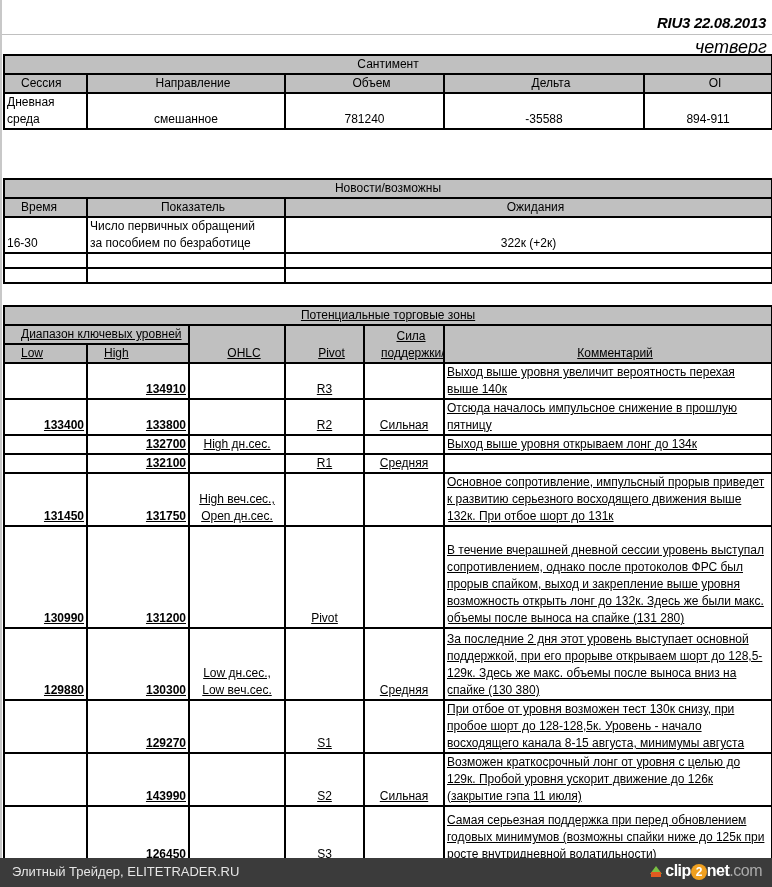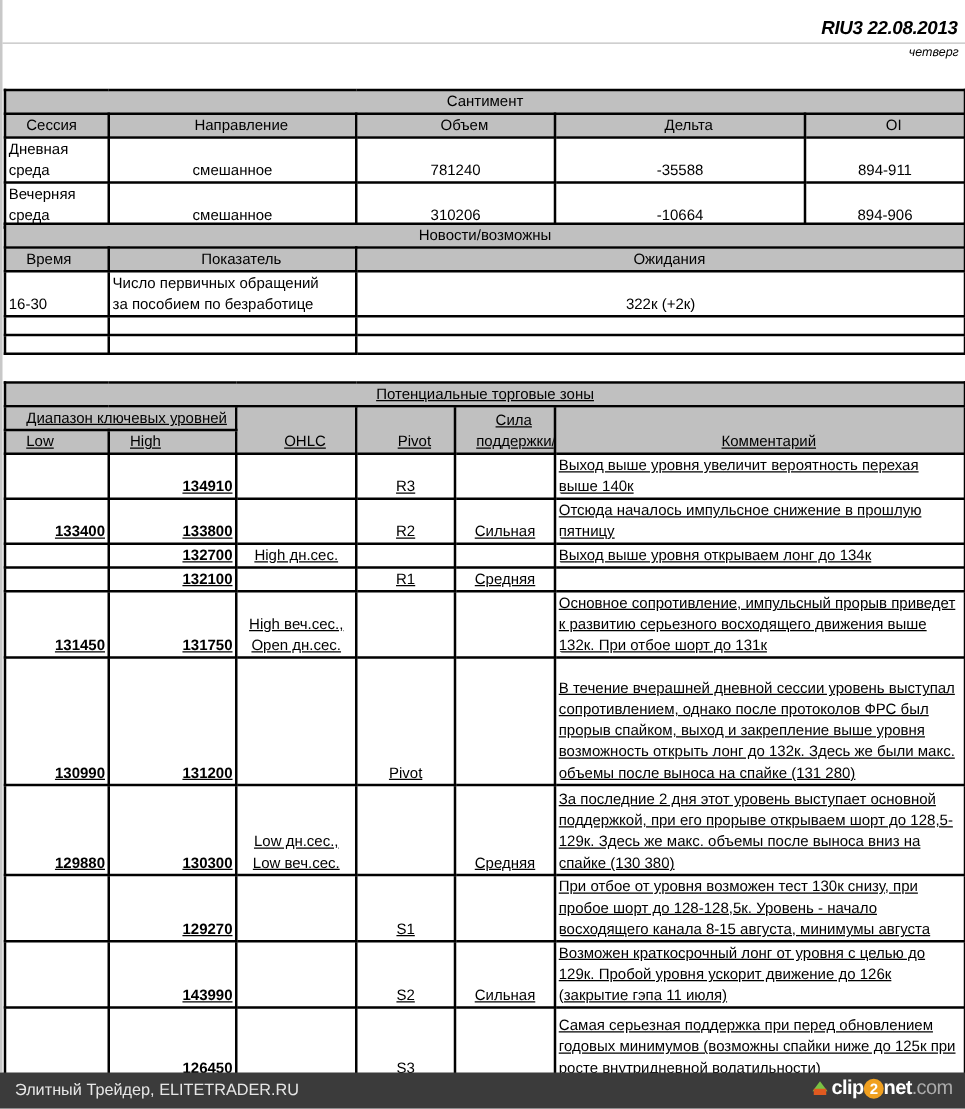--- a/index.html
+++ b/index.html
@@ -8,21 +8,21 @@
     font-family: "Liberation Sans", sans-serif; font-size: 12px; color: #000;
     position: relative;
   }
   .leftedge { position: absolute; left: 0; top: 0; width: 2px; height: 858px; background: #c8c8c8; }
   .grid-h { position: absolute; left: 2px; right: 0; height: 1px; background: #c0c0c0; }
   .title {
     position: absolute; right: 6px; top: 14px; font-weight: bold; font-style: italic;
     font-size: 15px; letter-spacing: -0.3px;
   }
   .weekday {
-    position: absolute; right: 5px; top: 37px; font-style: italic; font-size: 10px;
+    position: absolute; right: 5px; top: 37px; font-style: italic; font-size: 18px;
   }
   table { border-collapse: collapse; position: absolute; left: 3px; table-layout: fixed; }
   td {
     border: 2px solid #000; padding: 0 2px; vertical-align: bottom; line-height: 17px;
     overflow: hidden; white-space: nowrap; font-size: 12px;
   }
   td.hdr { background: #c0c0c0; text-align: center; vertical-align: bottom; padding-left: 16px; }
   td.sec { background: #c0c0c0; text-align: center; vertical-align: middle; height: 16px; }
   td.l { text-align: left; }
   td.c { text-align: center; }
@@ -42,21 +42,21 @@
 </style>
 </head>
 <body>
 
 <div class="leftedge"></div>
 <div class="grid-h" style="top:34px"></div>
 
 <div class="title">RIU3 22.08.2013</div>
 <div class="weekday">четверг</div>
 
-<table style="top:71px; width:768px;">
+<table style="top:54px; width:768px;">
   <colgroup>
       <col style="width:83px">
       <col style="width:198px">
       <col style="width:159px">
       <col style="width:200px">
       <col style="width:128px">
     </colgroup>
   <tbody>
       <tr>
         <td class="sec" colspan="5">Сантимент</td>
@@ -67,27 +67,20 @@
     <td class="hdr">Объем</td>
     <td class="hdr">Дельта</td>
     <td class="hdr">OI</td>
   </tr>
   <tr style="height:35px">
     <td class="l wrap"><span>Дневная</span><br><span>среда</span></td>
     <td class="c">смешанное</td>
     <td class="c">781240</td>
     <td class="c">-35588</td>
     <td class="c">894-911</td>
-  </tr>
-  <tr style="height:35px">
-    <td class="l wrap"><span>Вечерняя</span><br><span>среда</span></td>
-    <td class="c">смешанное</td>
-    <td class="c">310206</td>
-    <td class="c">-10664</td>
-    <td class="c">894-906</td>
   </tr>
 </tbody>
   </table>
 
 <table style="top:178px; width:768px;">
   <colgroup>
       <col style="width:83px">
       <col style="width:198px">
       <col style="width:487px">
     </colgroup>

